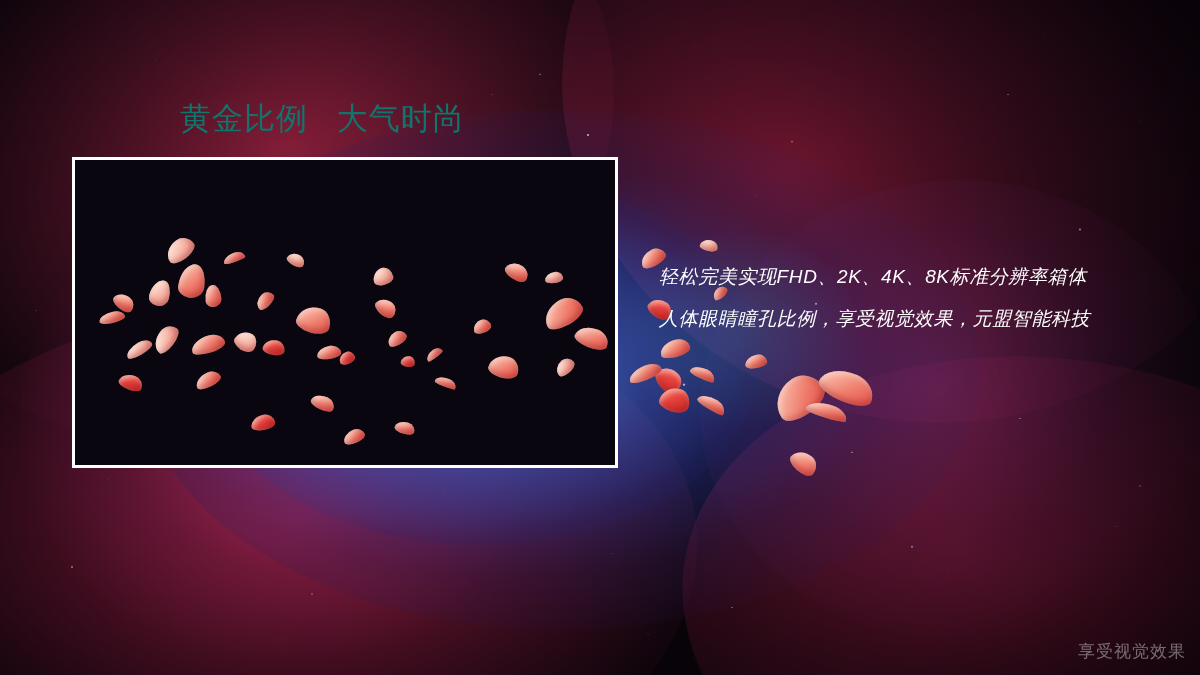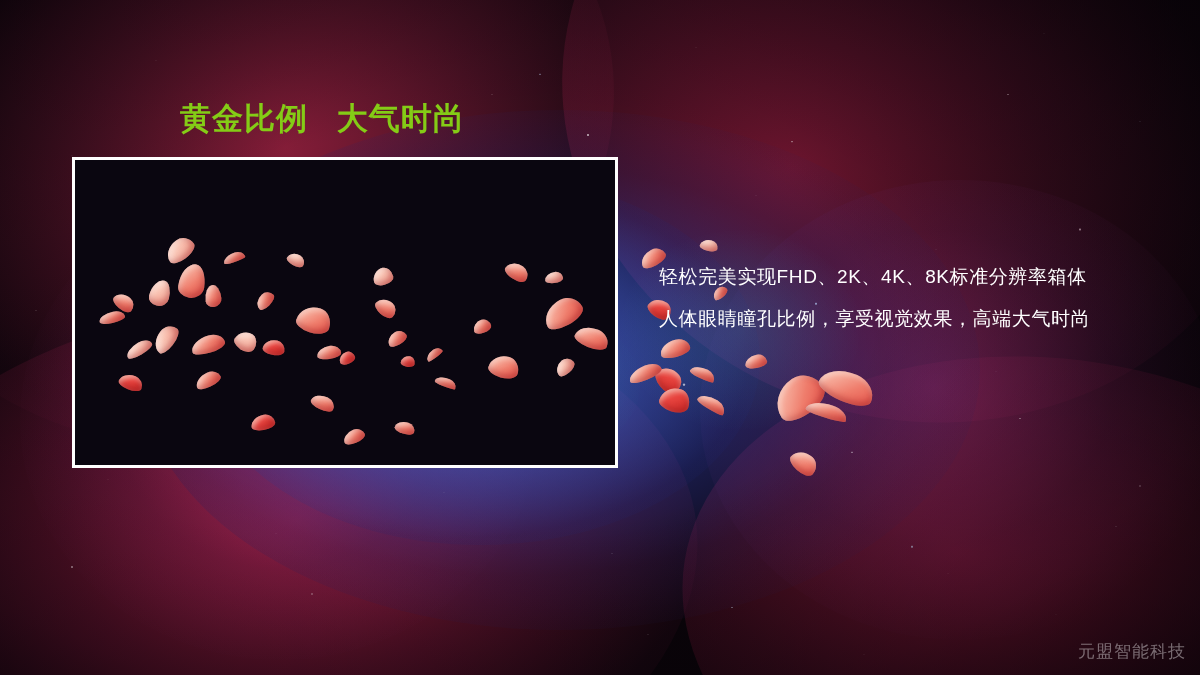--- a/index.html
+++ b/index.html
@@ -286,36 +286,37 @@
     border-radius: 60% 40% 60% 40% / 80% 80% 20% 20%;
   }
 
   
   .slide-title {
     position: absolute;
     left: 180px;
     top: 100px;
     font-size: 31px;
     line-height: 1.2;
-    color: #84cc16;
+    color: #0f766e;
     letter-spacing: 1px;
     white-space: pre;
-    font-weight: 700;
+    font-weight: 400;
   }
 
   .body-copy {
     position: absolute;
     left: 659px;
     top: 256px;
     color: #ffffff;
     font-size: 19px;
     line-height: 42px;
     letter-spacing: .6px;
     white-space: nowrap;
     font-weight: 400;
+    font-style: italic;
   }
   .body-copy .line { display: block; }
 
   .watermark {
     position: absolute;
     right: 14px;
     bottom: 12px;
     font-size: 17px;
     letter-spacing: 1px;
     color: rgba(214, 208, 212, 0.50);
@@ -504,18 +505,18 @@
       <div class="petal" style="left:320px;top:262px;width:20px;height:12px;transform:rotate(18deg);">
           <span></span>
         </div>
     </div>
   </div>
 
   <div class="slide-title">黄金比例   大气时尚</div>
 
   <div class="body-copy">
     <span class="line">轻松完美实现FHD、2K、4K、8K标准分辨率箱体</span>
-    <span class="line">人体眼睛瞳孔比例，享受视觉效果，高端大气时尚</span>
+    <span class="line">人体眼睛瞳孔比例，享受视觉效果，元盟智能科技</span>
   </div>
 
-  <div class="watermark">元盟智能科技</div>
+  <div class="watermark">享受视觉效果</div>
 
 </div>
 
 </body></html>

